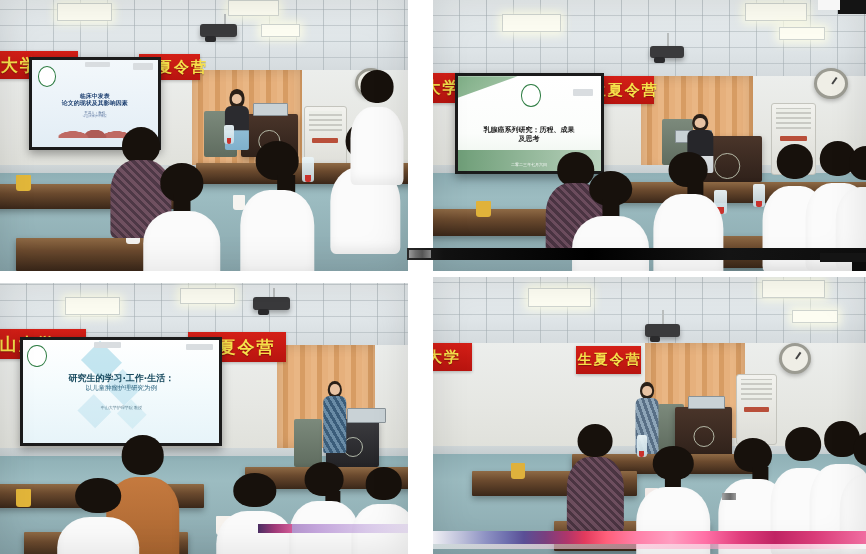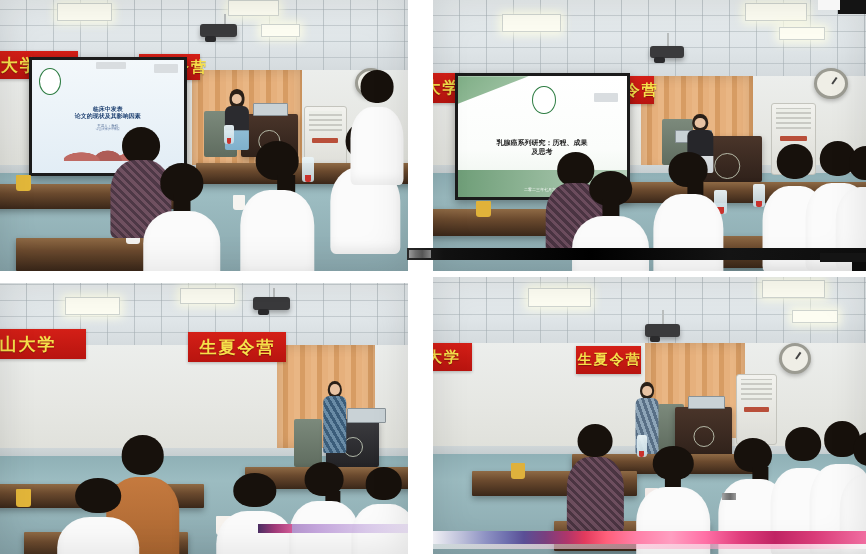--- a/index.html
+++ b/index.html
@@ -38,21 +38,21 @@
     background:linear-gradient(180deg,#8fb0b6 0%,#9cbcc1 25%,#8aa8ae 100%);}
 
   
   .banner{position:absolute;background:linear-gradient(180deg,#d41f17,#b8140f);
     box-shadow:0 1px 3px rgba(0,0,0,.25);}
   .banner span{position:absolute;top:50%;transform:translateY(-50%);
     color:#f6e04a;font-weight:bold;letter-spacing:2px;white-space:nowrap;
     font-family:"DejaVu Sans",sans-serif;text-shadow:0 1px 1px rgba(0,0,0,.3);}
 
   
-  .screen-frame{position:absolute;background:#1b1b1b;padding:16px;
+  .screen-frame{position:absolute;background:#1b1b1b;padding:3px;
     box-shadow:0 4px 9px rgba(0,0,0,.35);}
   .screen{position:absolute;inset:3px;overflow:hidden;}
   .slide{position:absolute;inset:0;display:flex;flex-direction:column;
     align-items:center;justify-content:center;text-align:center;}
   .slide-title{font-weight:bold;line-height:1.25;
     font-family:"DejaVu Sans",sans-serif;}
   .slide-sub{line-height:1.3;font-family:"DejaVu Sans",sans-serif;}
   .slide-foot{position:absolute;bottom:7%;left:0;right:0;
     font-family:"DejaVu Sans",sans-serif;}
   .slide-logo{position:absolute;border-radius:50%;border:1.5px solid #2e7d43;
@@ -353,20 +353,36 @@
       <div class="wall-lower"></div>
       <div class="floor"></div>
 
       <div class="banner" style="left:-1%;top:17%;width:22%;height:11%;">
         <span style="left:4%;font-size:17px;">山大学</span>
       </div>
       <div class="banner" style="left:46%;top:18%;width:24%;height:11%;">
         <span style="left:12%;font-size:17px;">生夏令营</span>
       </div>
 
+      <div class="screen-frame" style="left:5%;top:20%;width:48%;height:38%;">
+        <div class="screen">
+          <div class="slide slide-c">
+            <div class="diamond" style="left:32%;top:8%;width:16%;height:26%;"></div>
+            <div class="diamond" style="left:44%;top:34%;width:14%;height:24%;opacity:.7;"></div>
+            <div class="diamond" style="left:30%;top:58%;width:13%;height:22%;opacity:.55;"></div>
+            <div class="diamond" style="left:50%;top:62%;width:11%;height:19%;opacity:.45;"></div>
+            <div class="slide-logo" style="left:2%;top:5%;width:9%;height:19%;"></div>
+            <div class="slide-tag" style="left:36%;top:2%;width:14%;height:6%;"></div>
+            <div class="slide-tag" style="right:3%;top:4%;width:14%;height:6%;"></div>
+            <div class="slide-title" style="font-size:9px;position:relative;z-index:2;">研究生的学习·工作·生活：</div>
+            <div class="slide-sub" style="font-size:6.5px;color:#2d6580;position:relative;z-index:2;">以儿童肿瘤护理研究为例</div>
+            <div class="slide-sub" style="font-size:4px;color:#5d7f90;margin-top:12px;position:relative;z-index:2;">中山大学护理学院  教授</div>
+          </div>
+        </div>
+      </div>
 
       <div class="cabinet" style="left:72%;top:50%;width:7%;height:18%;"></div>
       <div class="podium" style="left:80%;top:50%;width:13%;height:18%;
                   background:linear-gradient(180deg,#3c3c40,#232326);">
         <div class="emblem"></div>
       </div>
       <div class="laptop" style="left:85%;top:46%;width:9%;height:5%;"></div>
 
       <div class="person" style="left:78%;top:36%;width:8%;height:29%;">
         <div class="head" style="top:0;width:44%;height:22%;"></div>

